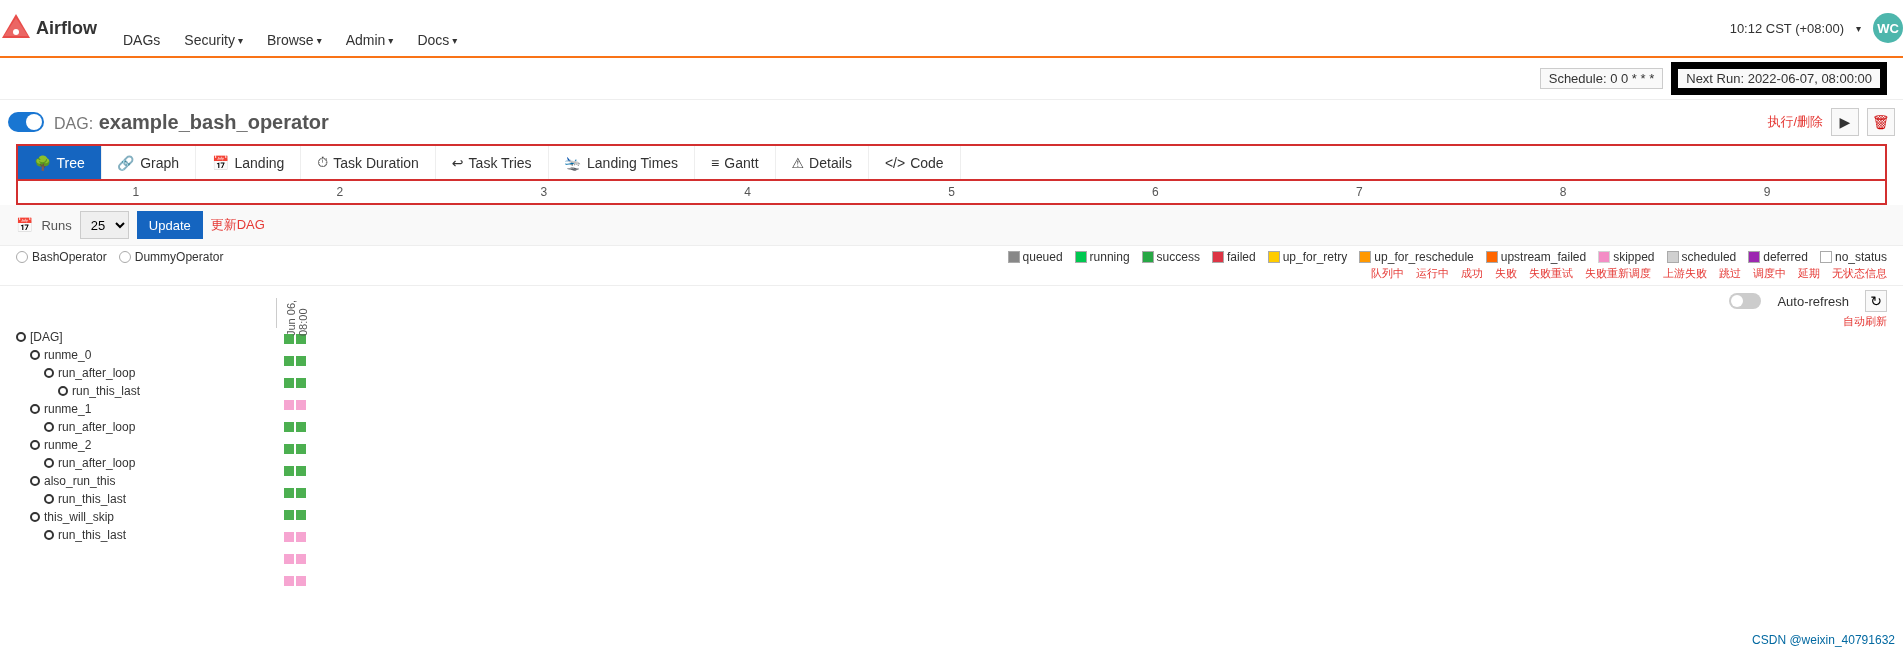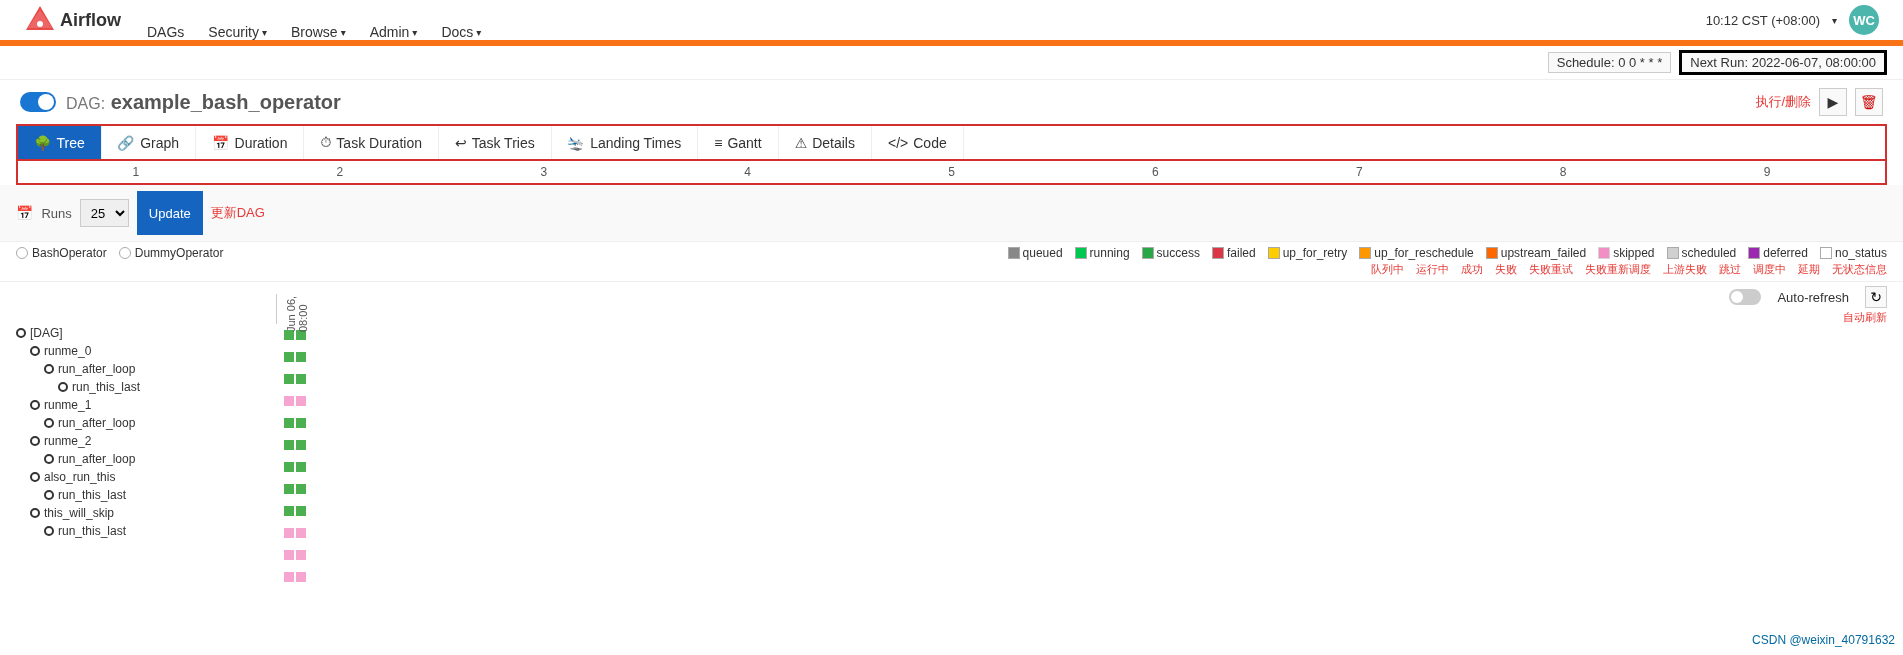--- a/index.html
+++ b/index.html
@@ -3,23 +3,23 @@
   <meta charset="utf-8">
   <style>
     * { box-sizing: border-box; margin: 0; padding: 0; }
     body { font-family: Arial, sans-serif; font-size: 13px; background: #fff; color: #333; }
 
     
     .navbar {
       display: flex;
       align-items: center;
       background: #fff;
-      border-bottom: 6px solid #f97316;
-      padding: 0 24px;
-      height: 46px;
+      border-bottom: 2px solid #f97316;
+      padding: 0 0;
+      height: 58px;
     }
     .navbar-logo {
       display: flex;
       align-items: center;
       margin-right: 16px;
     }
     .navbar-logo svg { width: 32px; height: 32px; }
     .navbar-brand {
       font-size: 18px;
       font-weight: bold;
@@ -70,30 +70,30 @@
       gap: 8px;
       background: #fff;
       font-size: 13px;
     }
     .schedule-label {
       border: 1px solid #ccc;
       padding: 2px 8px;
       background: #f9f9f9;
     }
     .next-run-label {
-      border: 3px solid #000000;
+      border: 7px solid #000000;
       padding: 2px 8px;
       background: #f9f9f9;
     }
 
     
     .dag-title-row {
       display: flex;
       align-items: center;
-      padding: 8px 20px;
+      padding: 8px 8px;
       background: #fff;
     }
     .dag-toggle {
       width: 36px; height: 20px;
       background: #1976d2;
       border-radius: 10px;
       position: relative;
       margin-right: 10px;
       display: flex; align-items: center;
     }
@@ -187,21 +187,21 @@
       height: 28px;
     }
     .runs-label { font-size: 13px; color: #555; }
     .btn-update {
       background: #1565c0;
       color: #fff;
       border: none;
       padding: 4px 12px;
       cursor: pointer;
       font-size: 13px;
-      height: 44px;
+      height: 28px;
     }
     .update-hint {
       color: #e53935;
       font-size: 13px;
     }
 
     
     .legend-row {
       display: flex;
       align-items: center;
@@ -385,21 +385,21 @@
   <div class="tab active">
     <span>🌳</span>
     <span>Tree</span>
   </div>
   <div class="tab">
     <span>🔗</span>
     <span>Graph</span>
   </div>
   <div class="tab">
     <span>📅</span>
-    <span>Duration</span>
+    <span>Landing</span>
   </div>
   <div class="tab">
     <span>⏱</span>
     <span>Task Duration</span>
   </div>
   <div class="tab">
     <span>↩</span>
     <span>Task Tries</span>
   </div>
   <div class="tab">

